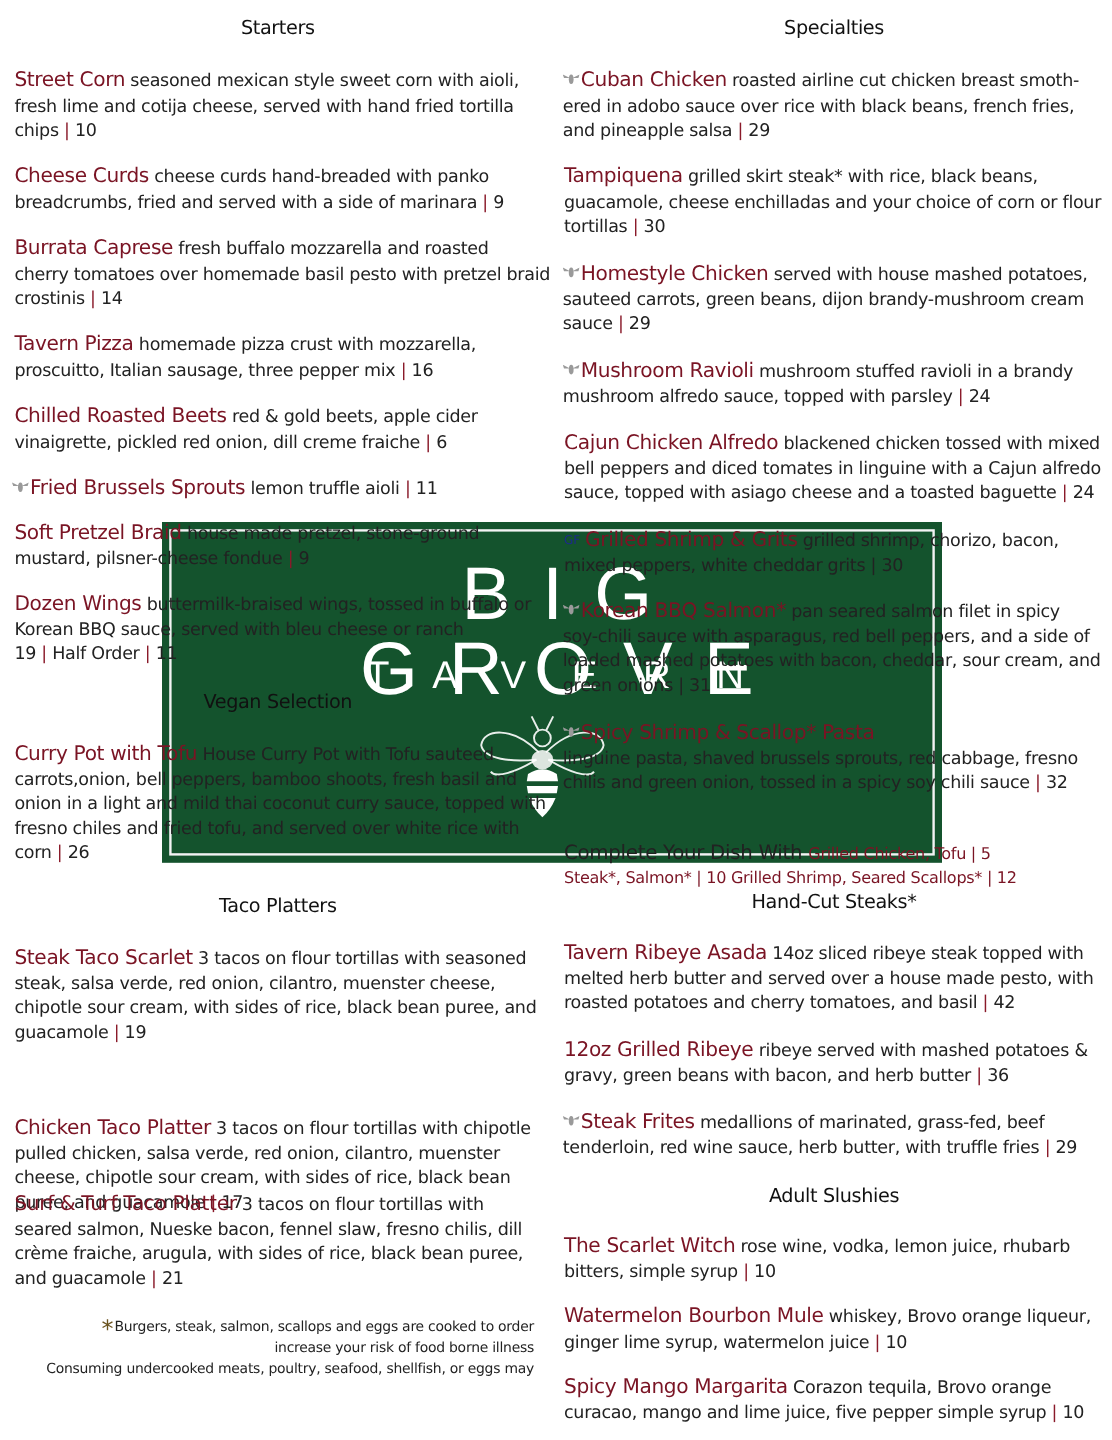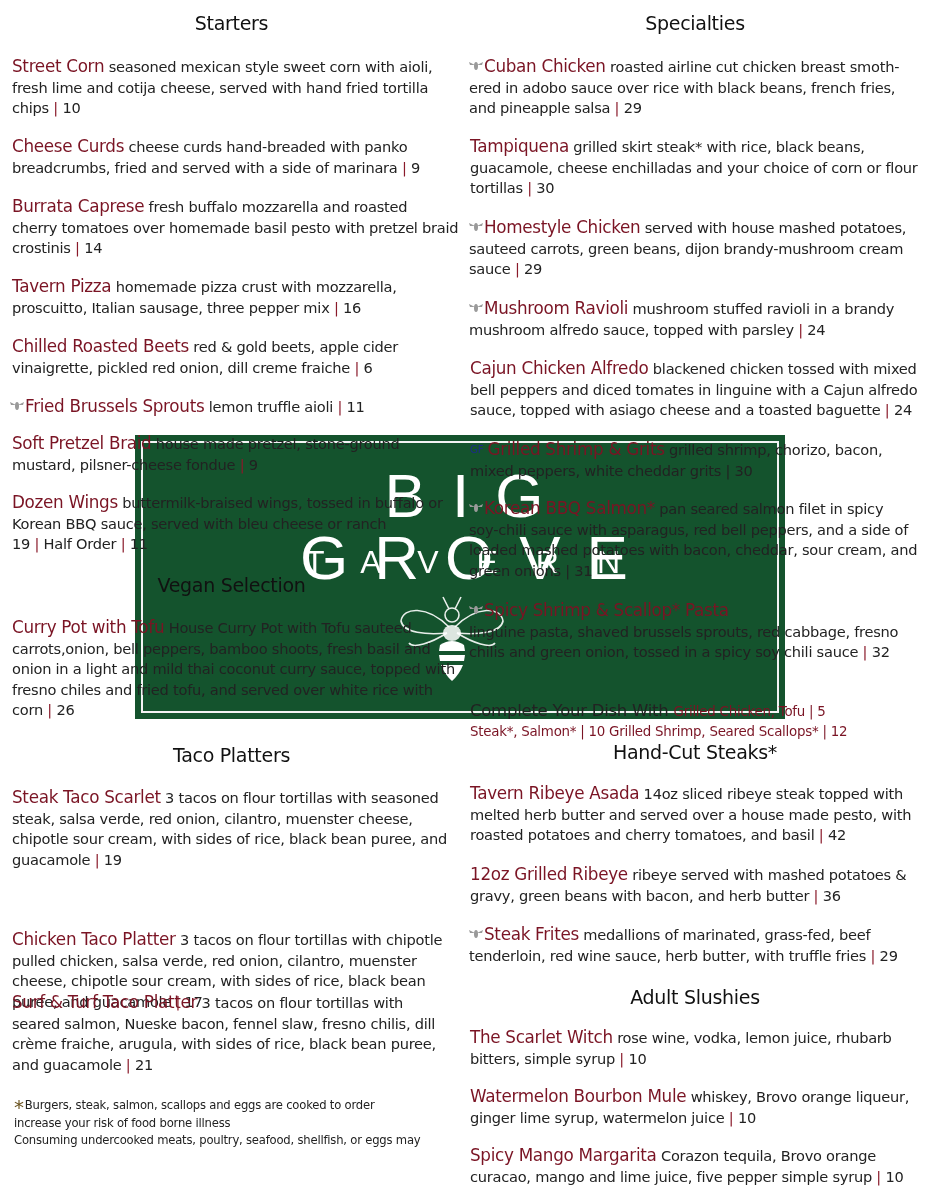--- a/index.html
+++ b/index.html
@@ -23,34 +23,34 @@
       font-size: 62px; letter-spacing: 26px; font-weight: normal; line-height: 62px;
     }
     .wm-tavern {
       position: absolute; left: 170px; top: 110px; width: 340px; text-align: center;
       color: #ffffff; font-family: "Liberation Sans", sans-serif;
       font-size: 32px; letter-spacing: 38px; line-height: 34px;
     }
     .wm-bee { position: absolute; left: 262px; top: 152px; width: 110px; height: 100px; }
     .content { position: absolute; left: 0; top: 0; width: 927px; height: 1200px; z-index: 1; }
     .section-title {
-      position: absolute; text-align: center; font-size: 19px; color: #111111;
+      position: absolute; text-align: center; font-size: 16px; color: #111111;
       font-family: "DejaVu Sans", sans-serif; font-weight: normal; line-height: 30px;
       letter-spacing: -0.3px;
     }
     .item { position: absolute; font-size: 14.6px; line-height: 20.5px; color: #222222; letter-spacing: -0.25px; }
     .item .line { white-space: nowrap; display: block; }
     .name { color: #7a1424; font-size: 16.8px; letter-spacing: -0.3px; }
     .pipe { color: #8a1a2a; }
     .bee-icon { display: inline-block; width: 14px; height: 11px; vertical-align: 1px; margin-right: 1px; }
     .gf { color: #1c2a8a; font-size: 10px; font-weight: normal; margin-right: 4px; vertical-align: 2px; letter-spacing: 0; }
     .addon { color: #7a1424; font-size: 13.4px; }
     .complete-label { font-size: 16.5px; color: #222; }
     .footnote {
-      position: absolute; left: 14px; top: 1094px; width: 445px; text-align: left;
+      position: absolute; left: 0; top: 1094px; width: 445px; text-align: right;
       font-size: 11.6px; line-height: 17.5px; color: #222; letter-spacing: -0.2px;
     }
     .footnote .star { color: #6b5420; font-size: 20px; position: relative; top: 5px; margin-right: 1px; }
   </style>
 </head>
 <body>
 
 <div class="overlay">
   <div class="overlay-inner"></div>
   <div class="wm-big">BIG GROVE</div>

